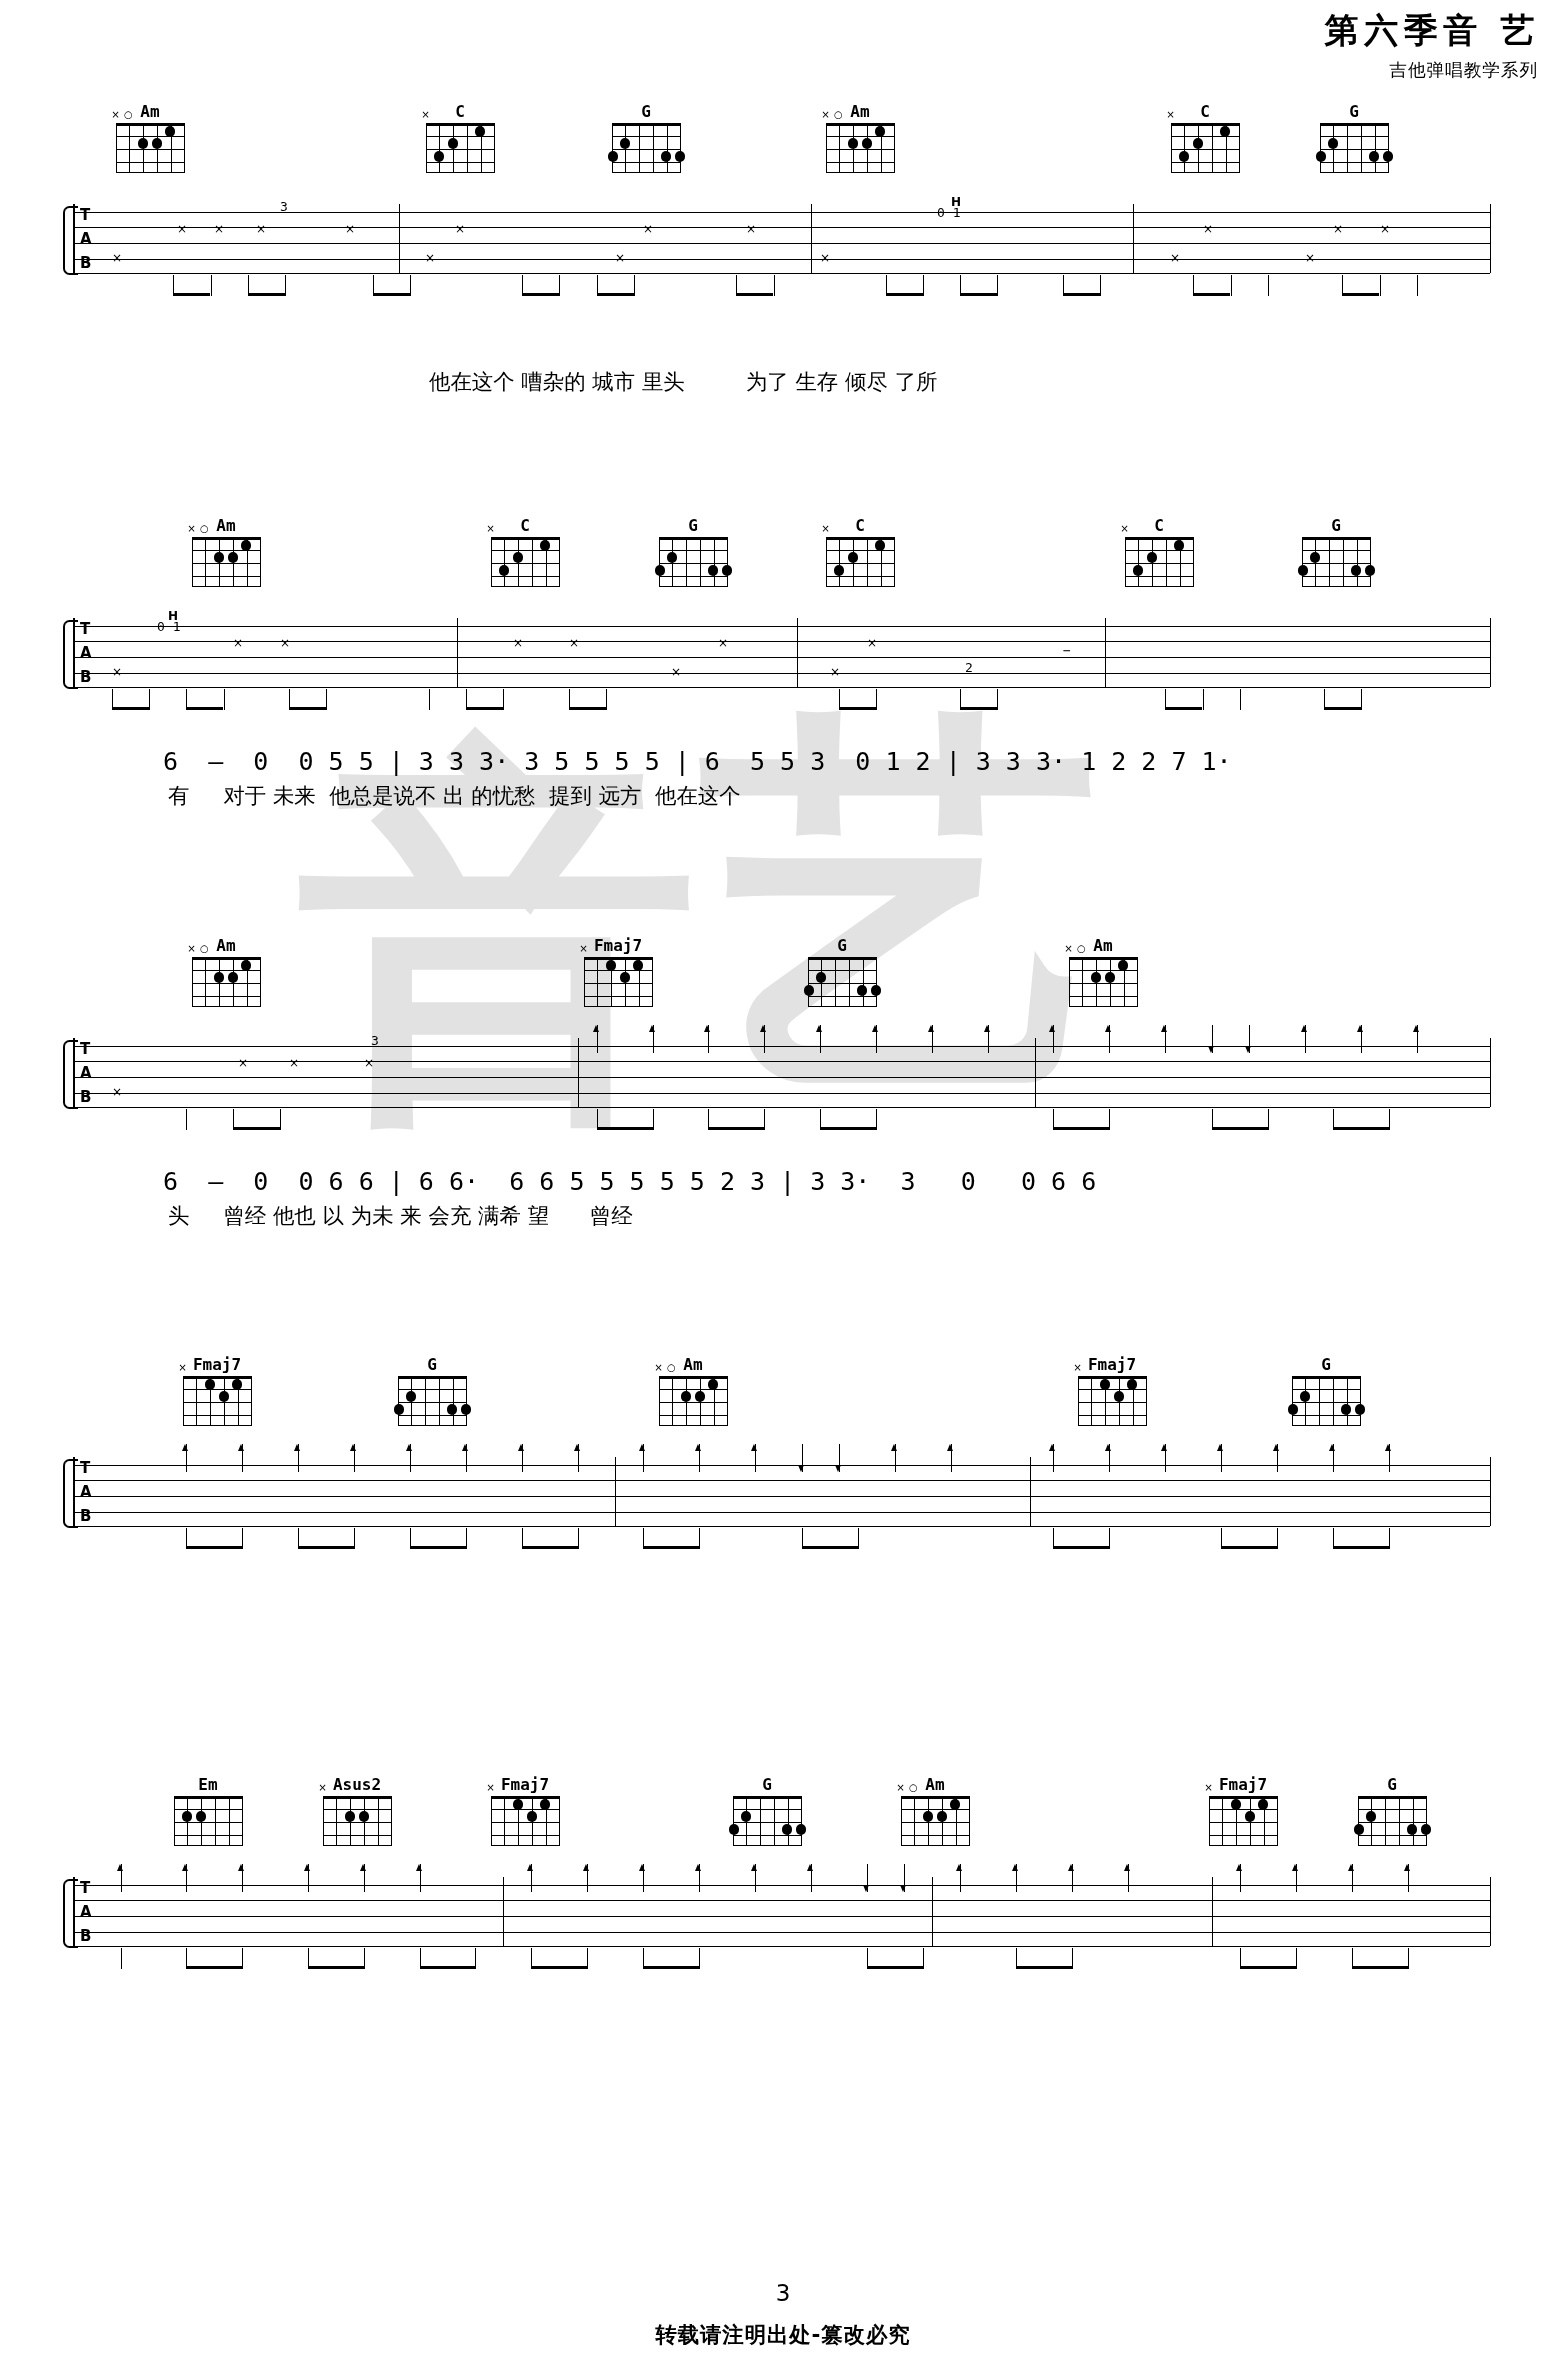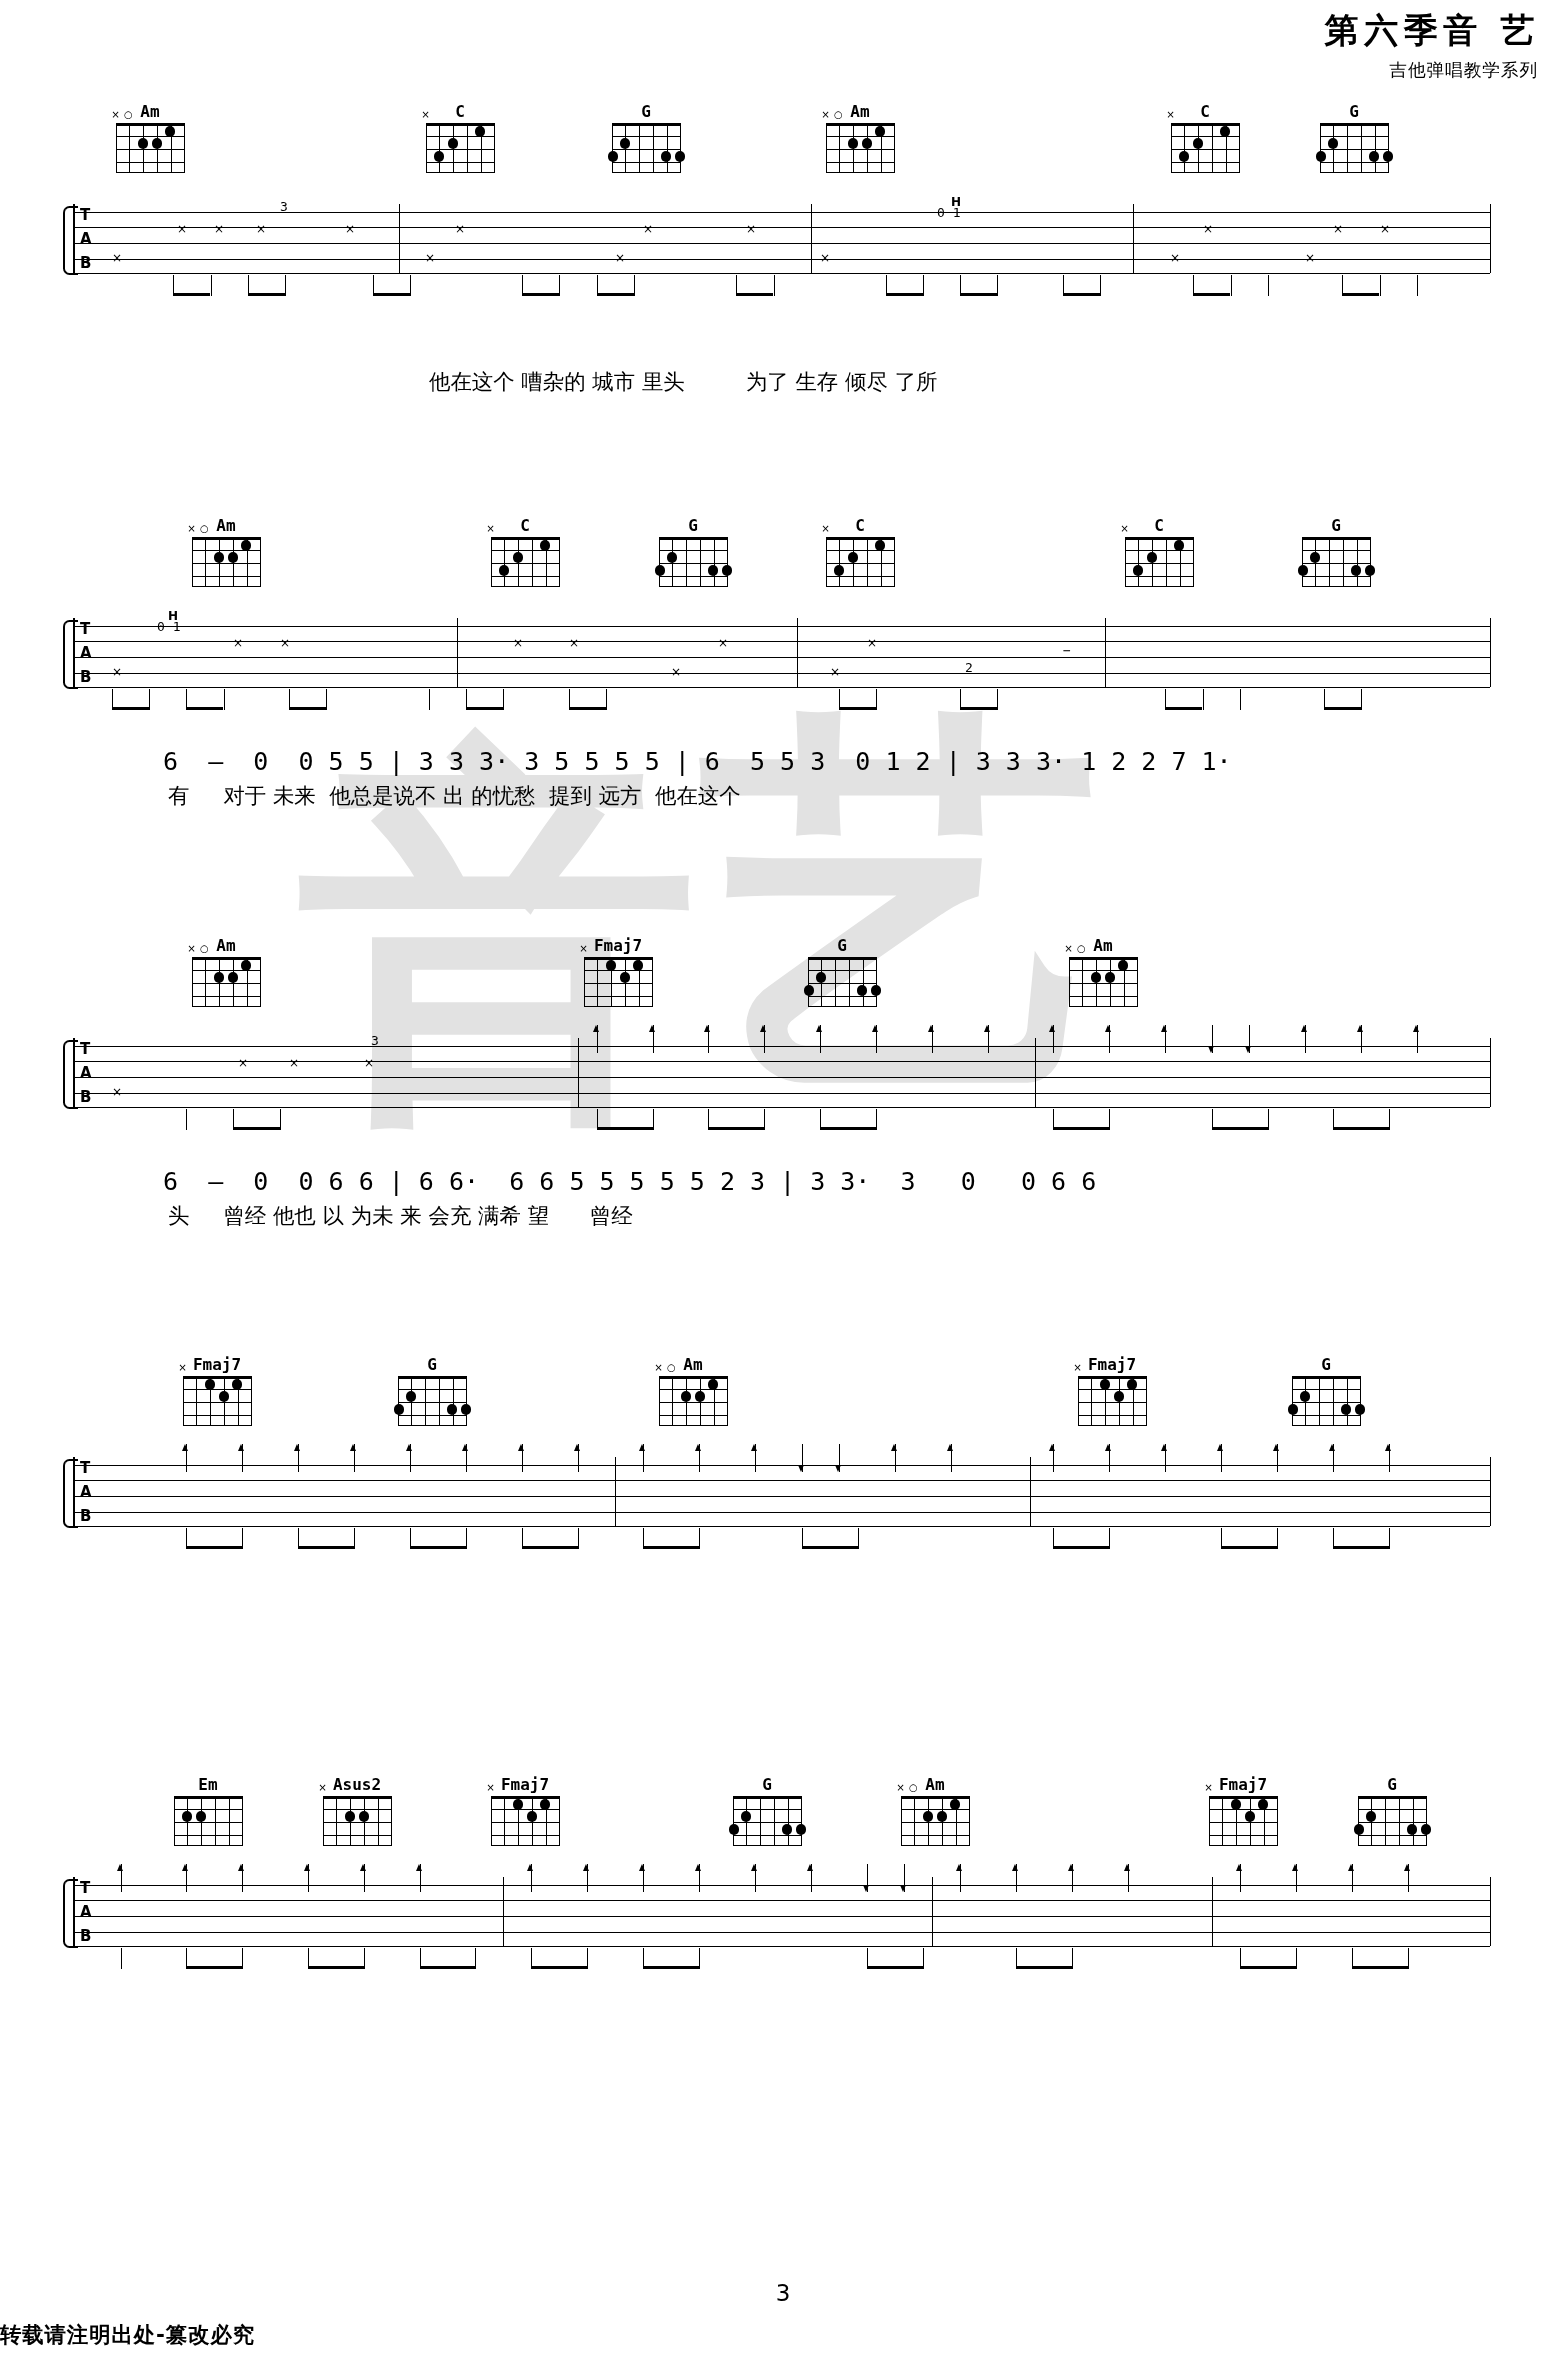--- a/index.html
+++ b/index.html
@@ -257,21 +257,21 @@
     left: 0; right: 0;
     bottom: 58px;
     text-align: center;
     font-family: "DejaVu Sans", sans-serif;
     font-size: 23px;
   }
   .footer-note {
     position: absolute;
     left: 0; right: 0;
     bottom: 15px;
-    text-align: left;
+    text-align: center;
     font-family: "DejaVu Sans", sans-serif;
     font-size: 21.4px;
     font-weight: bold;
     letter-spacing: 0.9px;
   }
 </style>
 </head>
 <body>
 
 <div class="header">

